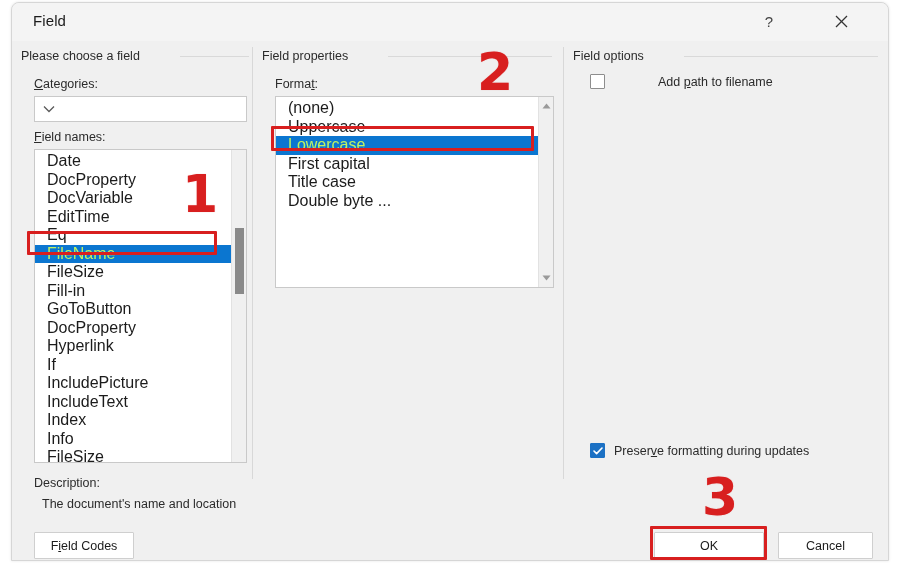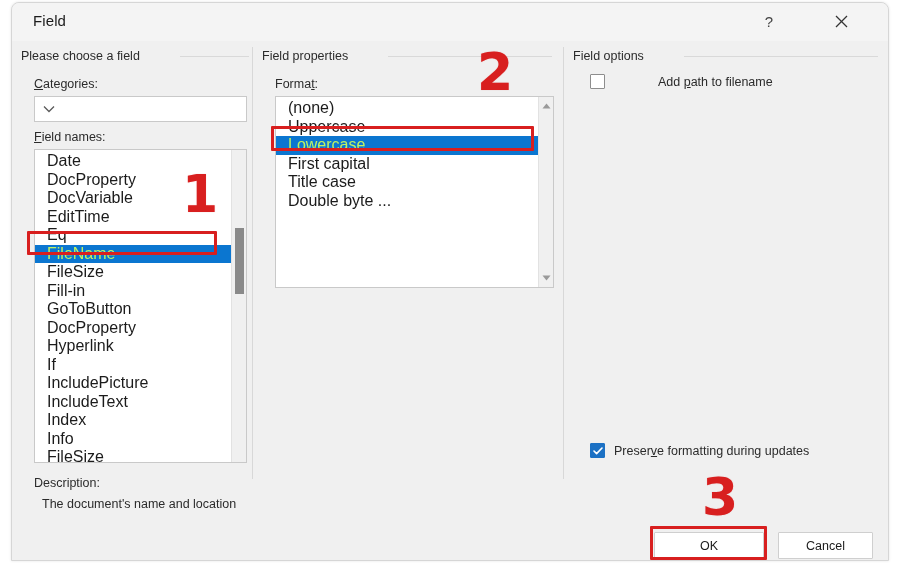--- a/index.html
+++ b/index.html
@@ -331,20 +331,23 @@
       </div>
       <div class="sbar">
         <div class="thumb" style="top:78px; height:66px;"></div>
       </div>
     </div>
 
     <div class="lbl" style="left:22px; top:473px;">Description:</div>
 
     <div class="desc-val" style="left:30px; top:494px;">The document's name and location</div>
 
+    <div class="btn" style="left:22px; top:529px; width:100px; height:27px;">
+      <span>F<span class="acc">i</span>eld Codes</span>
+    </div>
 
     <div class="grouphdr" style="left:250px; top:46px; width:290px;">
       <span>Field properties</span>
       <span class="rule"></span>
     </div>
 
     <div class="lbl" style="left:263px; top:74px;">
       Forma<span class="acc">t</span>:
     </div>
 

